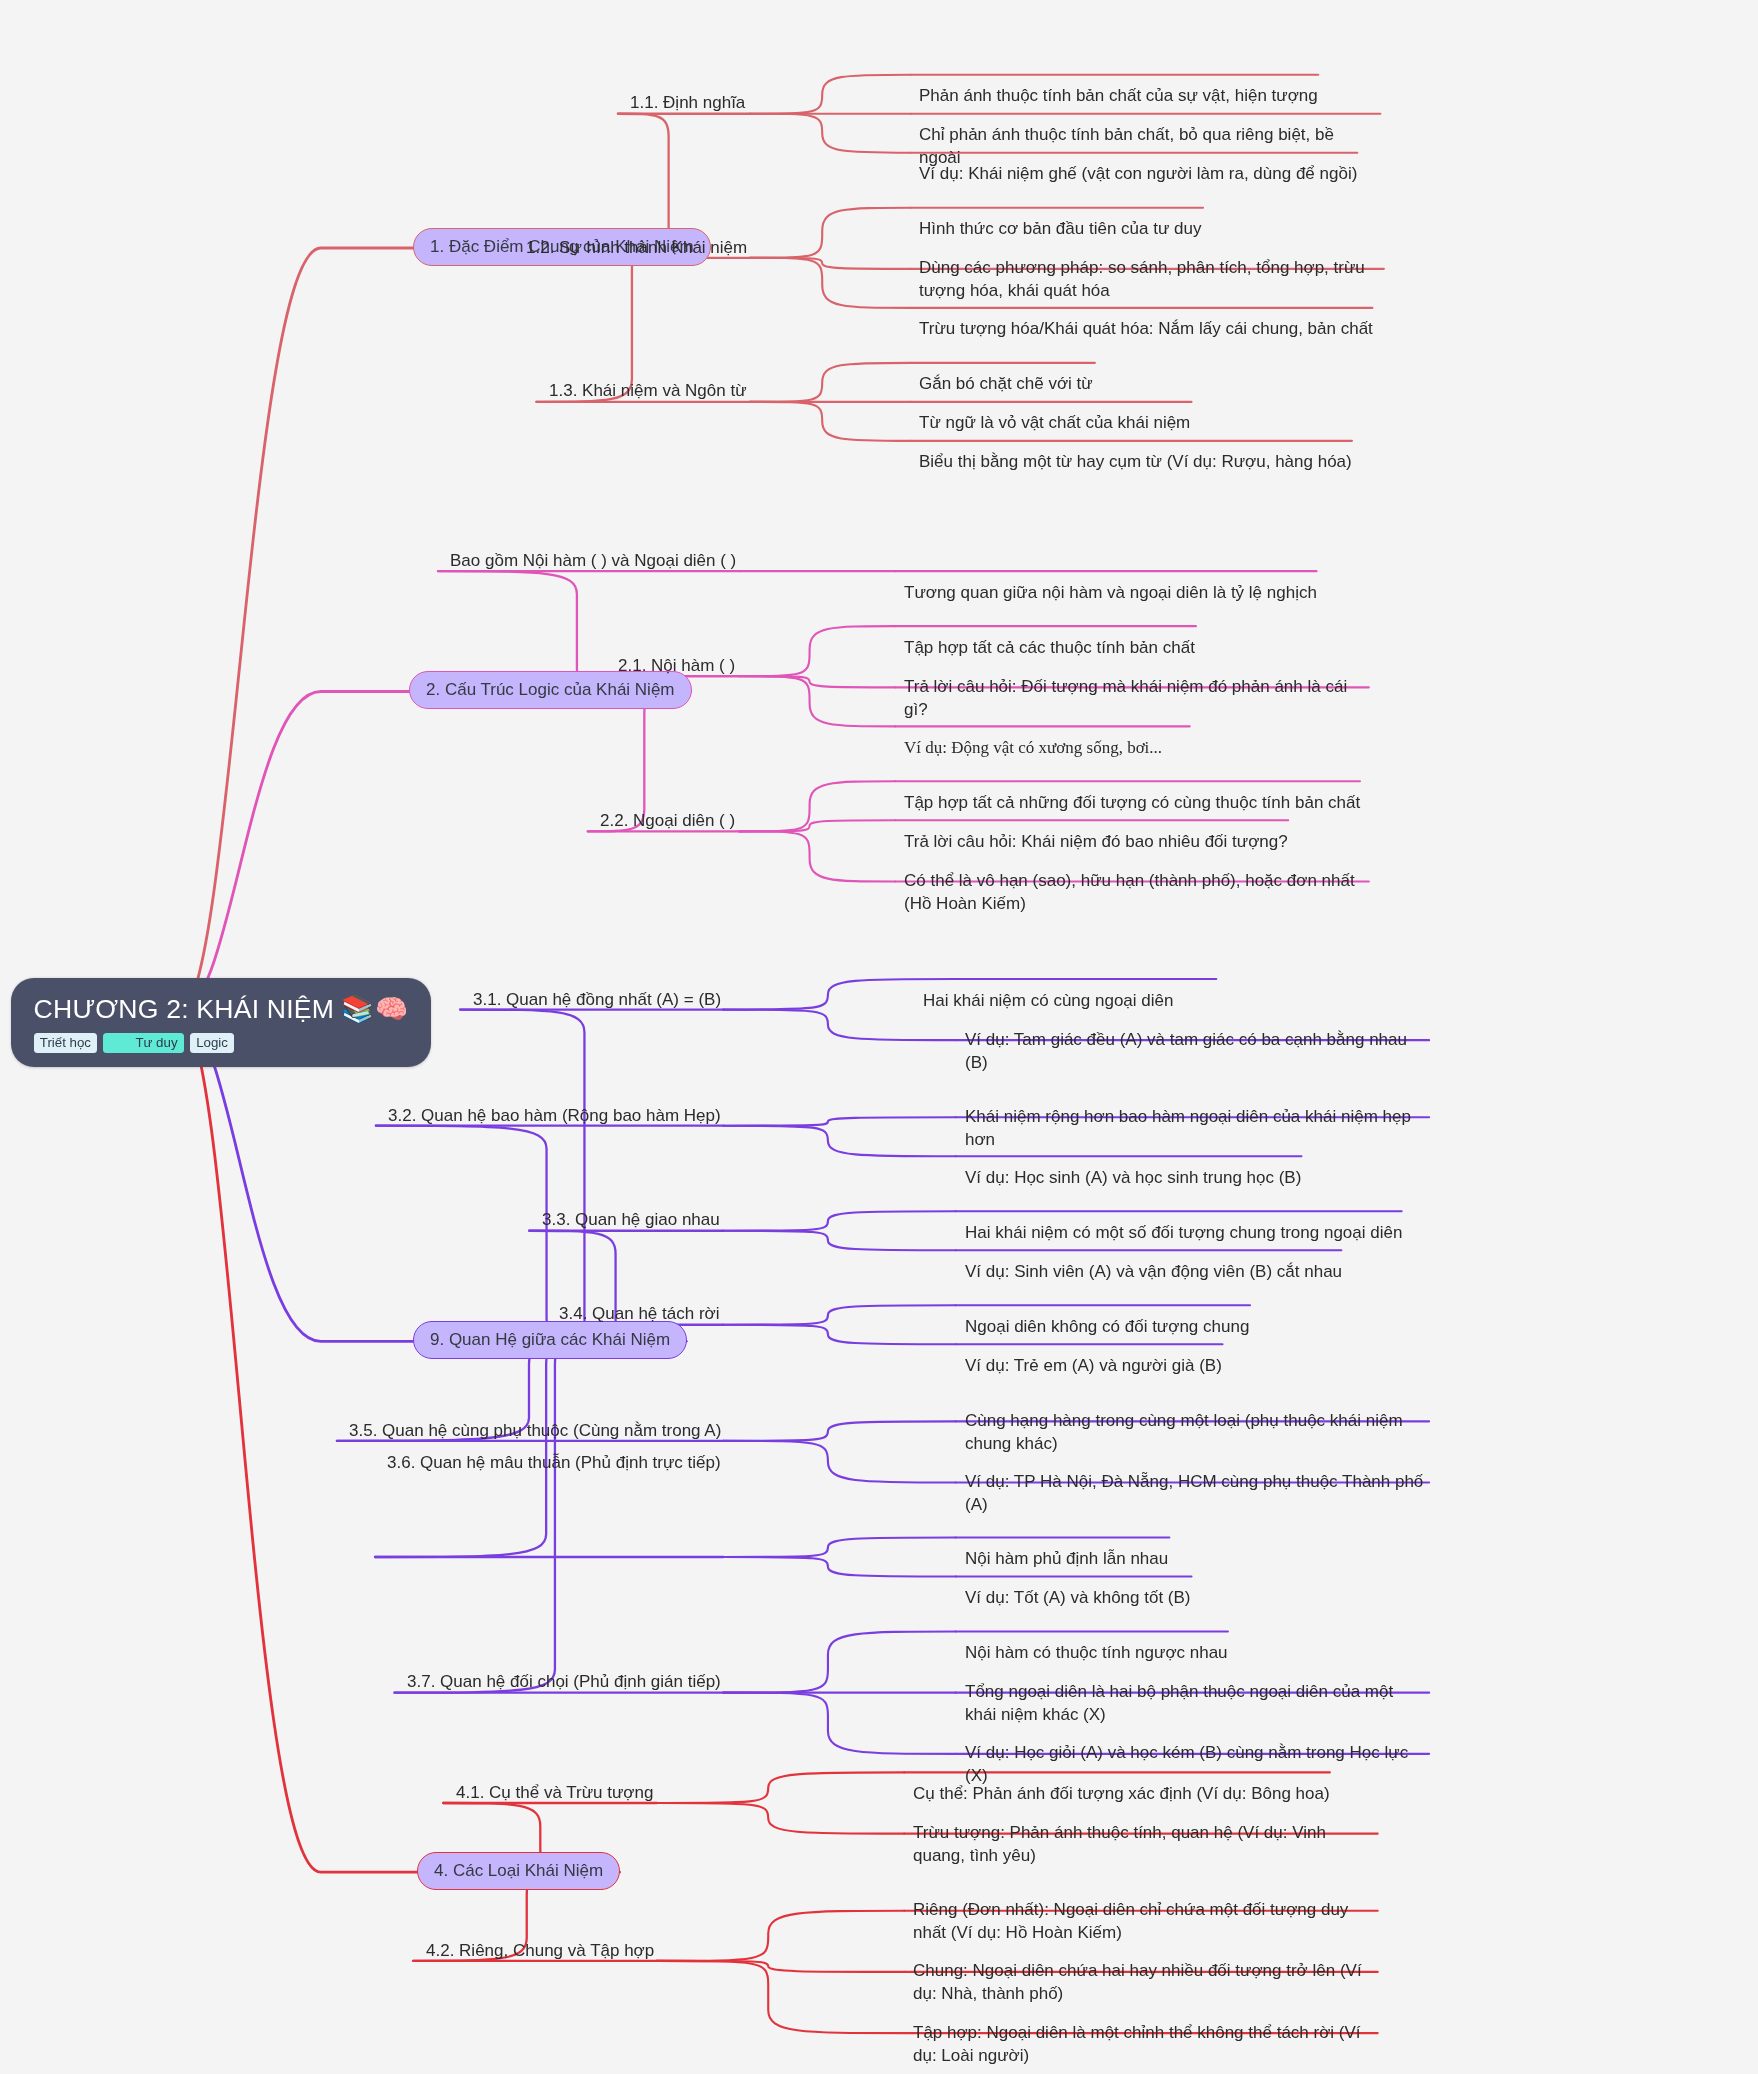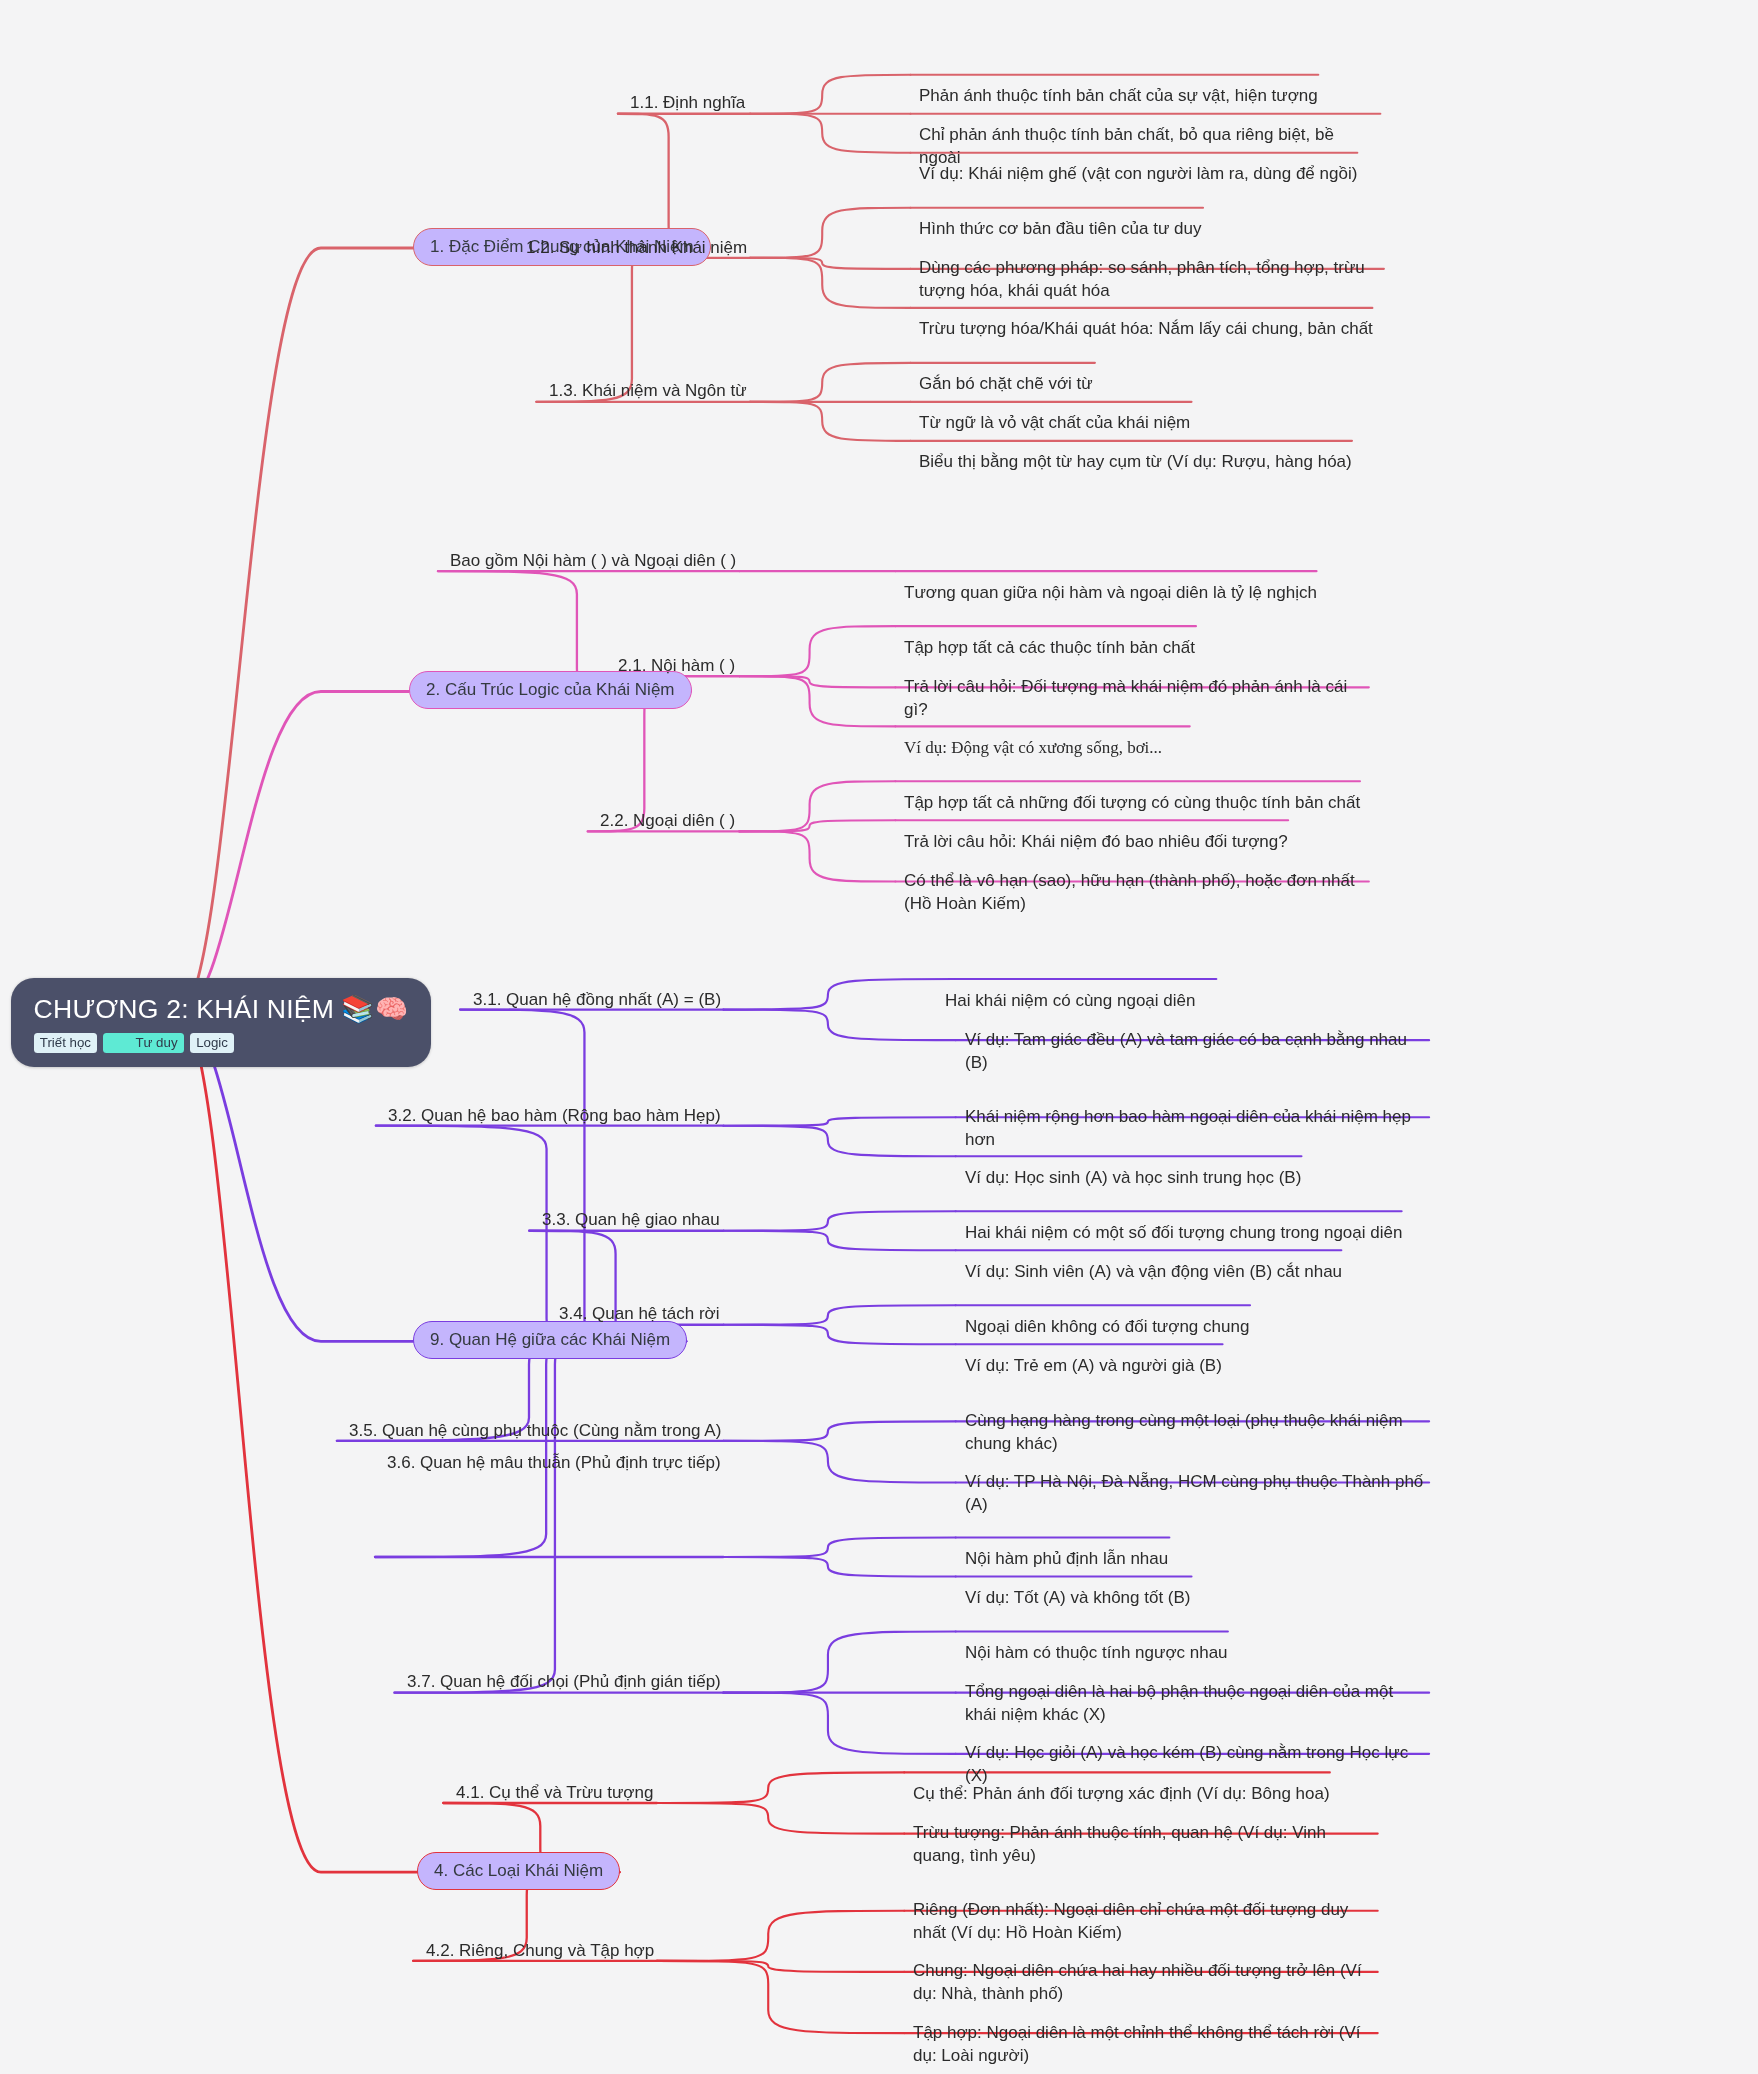--- a/index.html
+++ b/index.html
@@ -197,21 +197,21 @@
       <div class="node-label lvl2" style="left: 618px; top: 655px; width: 120px; white-space: nowrap;">2.1. Nội hàm ( )</div>
       <div class="node-label lvl3" style="left: 904px; top: 605px; max-width: 461px; width: 293px;">Tập hợp tất cả các thuộc tính bản chất</div>
       <div class="node-label lvl3" style="left: 904px; top: 644px; max-width: 461px; width: 466px;">Trả lời câu hỏi: Đối tượng mà khái niệm đó phản ánh là cái gì?</div>
       <div class="node-label lvl3" style="left: 904px; top: 705px; max-width: 461px; width: 287px; font-family: Liberation Serif, serif;">Ví dụ: Động vật có xương sống, bơi...</div>
       <div class="node-label lvl2" style="left: 600px; top: 810px; width: 137px; white-space: nowrap;">2.2. Ngoại diên ( )</div>
       <div class="node-label lvl3" style="left: 904px; top: 760px; max-width: 461px; width: 458px;">Tập hợp tất cả những đối tượng có cùng thuộc tính bản chất</div>
       <div class="node-label lvl3" style="left: 904px; top: 799px; max-width: 461px; width: 386px;">Trả lời câu hỏi: Khái niệm đó bao nhiêu đối tượng?</div>
       <div class="node-label lvl3" style="left: 904px; top: 838px; max-width: 461px; width: 466px;">Có thể là vô hạn (sao), hữu hạn (thành phố), hoặc đơn nhất (Hồ Hoàn Kiếm)</div>
       <div class="branch-node" style="left: 413px; border-color: rgb(122, 61, 224); top: 1321px;">9. Quan Hệ giữa các Khái Niệm</div>
       <div class="node-label lvl2" style="left: 473px; top: 989px; width: 249px; white-space: nowrap;">3.1. Quan hệ đồng nhất (A) = (B)</div>
-      <div class="node-label lvl3" style="left: 945px; top: 958px; max-width: 461px; width: 254px;">Hai khái niệm có cùng ngoại diên</div>
+      <div class="node-label lvl3" style="left: 923px; top: 958px; max-width: 461px; width: 254px;">Hai khái niệm có cùng ngoại diên</div>
       <div class="node-label lvl3" style="left: 965px; top: 997px; max-width: 461px; width: 466px;">Ví dụ: Tam giác đều (A) và tam giác có ba cạnh bằng nhau (B)</div>
       <div class="node-label lvl2" style="left: 388px; top: 1105px; width: 333px; white-space: nowrap;">3.2. Quan hệ bao hàm (Rộng bao hàm Hẹp)</div>
       <div class="node-label lvl3" style="left: 965px; top: 1074px; max-width: 461px; width: 466px;">Khái niệm rộng hơn bao hàm ngoại diên của khái niệm hẹp hơn</div>
       <div class="node-label lvl3" style="left: 965px; top: 1135px; max-width: 461px; width: 339px;">Ví dụ: Học sinh (A) và học sinh trung học (B)</div>
       <div class="node-label lvl2" style="left: 542px; top: 1209px; width: 180px; white-space: nowrap;">3.3. Quan hệ giao nhau</div>
       <div class="node-label lvl3" style="left: 965px; top: 1190px; max-width: 461px; width: 439px;">Hai khái niệm có một số đối tượng chung trong ngoại diên</div>
       <div class="node-label lvl3" style="left: 965px; top: 1229px; max-width: 461px; width: 379px;">Ví dụ: Sinh viên (A) và vận động viên (B) cắt nhau</div>
       <div class="node-label lvl2" style="left: 559px; top: 1303px; width: 162px; white-space: nowrap;">3.4. Quan hệ tách rời</div>
       <div class="node-label lvl3" style="left: 965px; top: 1284px; max-width: 461px; width: 287px;">Ngoại diên không có đối tượng chung</div>
       <div class="node-label lvl3" style="left: 965px; top: 1323px; max-width: 461px; width: 260px;">Ví dụ: Trẻ em (A) và người già (B)</div>

